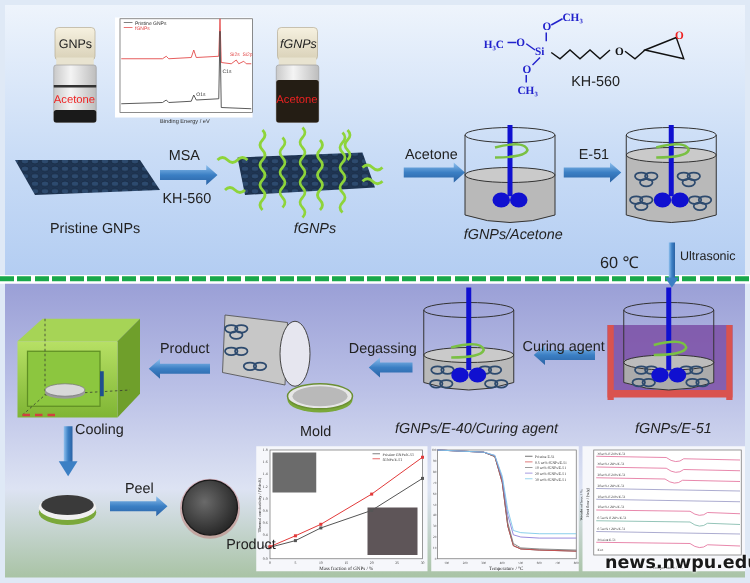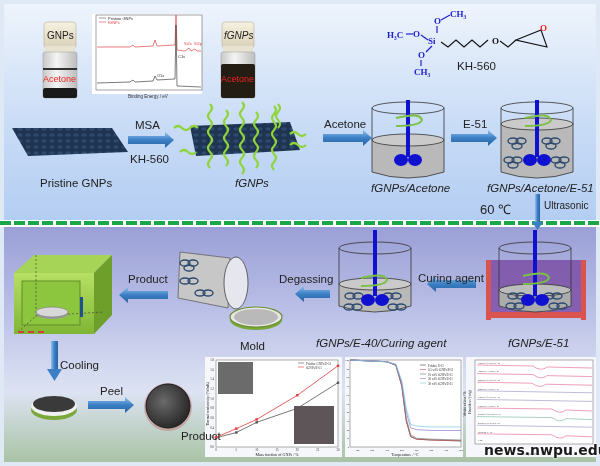--- a/index.html
+++ b/index.html
@@ -400,28 +400,27 @@
 
   <div class="label big" style="left:457px;top:60px;">KH-560</div>
 
   <div class="label big" style="left:135px;top:119px;">MSA</div>
   <div class="label big" style="left:130px;top:153px;">KH-560</div>
   <div class="label big" style="left:40px;top:177px;">Pristine GNPs</div>
   <div class="label big" style="left:235px;top:177px;font-style:italic;">fGNPs</div>
   <div class="label big" style="left:324px;top:118px;">Acetone</div>
   <div class="label big" style="left:371px;top:182px;font-style:italic;">fGNPs/Acetone</div>
   <div class="label big" style="left:463px;top:118px;">E-51</div>
-  <div class="label big" style="left:487px;top:182px;font-style:italic;">fGNPs/Acetone/E-51</div>
   <div class="label" style="left:480px;top:200px;font-size:13px;">60 ℃</div>
   <div class="label" style="left:544px;top:200px;font-size:10px;">Ultrasonic</div>
 
   <div class="label big" style="left:508px;top:337px;font-style:italic;">fGNPs/E-51</div>
   <div class="label big" style="left:418px;top:272px;">Curing agent</div>
   <div class="label big" style="left:316px;top:337px;font-style:italic;">fGNPs/E-40/Curing agent</div>
   <div class="label big" style="left:279px;top:273px;">Degassing</div>
   <div class="label big" style="left:240px;top:340px;">Mold</div>
   <div class="label big" style="left:128px;top:273px;">Product</div>
-  <div class="label big" style="left:60px;top:359px;">Cooling</div>
+  <div class="label big" style="left:60px;top:338px;">Cooling</div>
   <div class="label big" style="left:100px;top:385px;">Peel</div>
   <div class="label big" style="left:149px;top:430px;padding-left:32px;">Product</div>
 
   <div class="watermark">news.nwpu.edu.cn</div>
 </div>
 
 </body></html>

